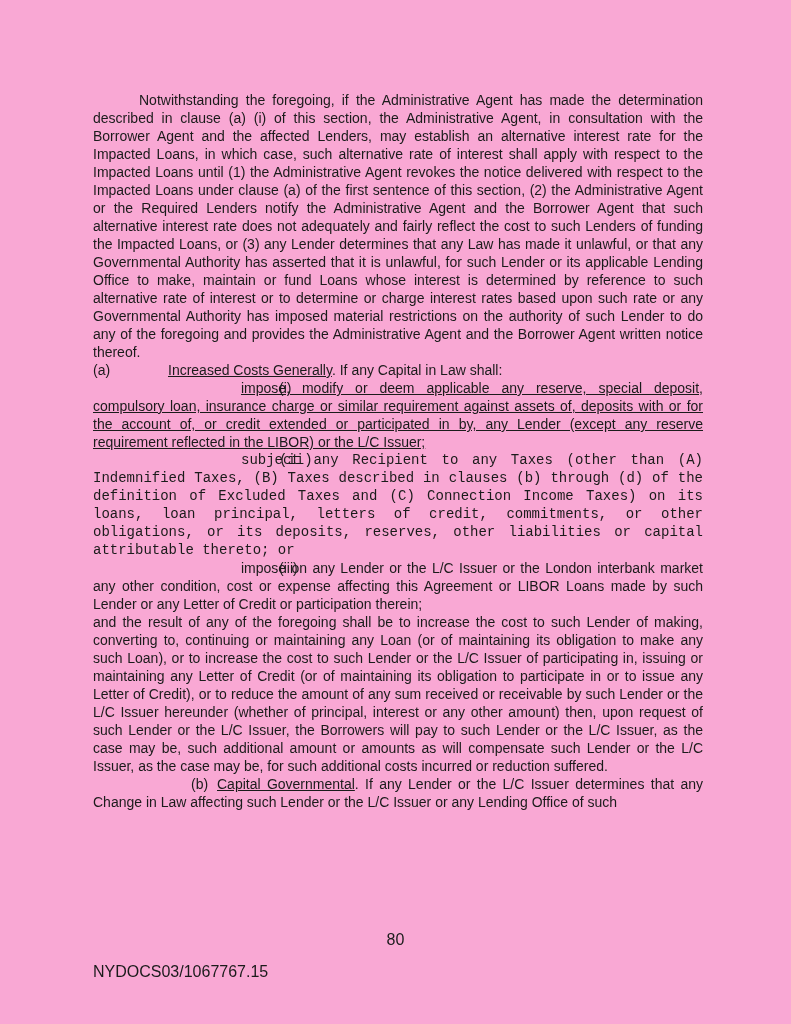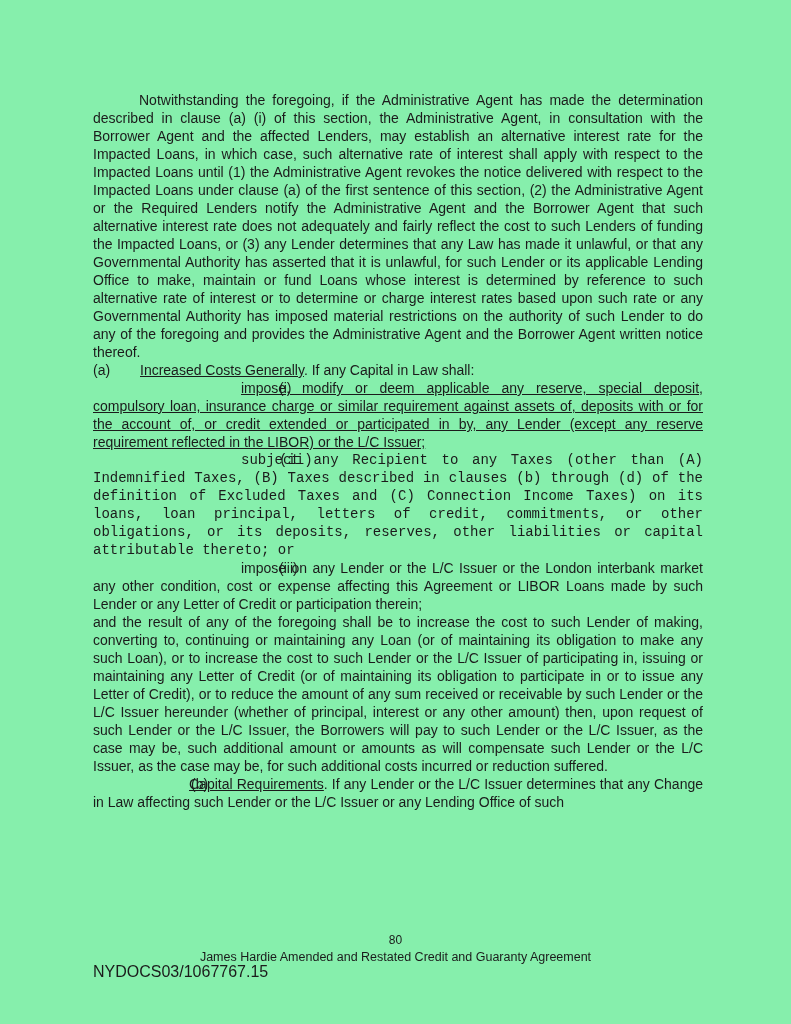--- a/index.html
+++ b/index.html
@@ -1,43 +1,43 @@
 <!DOCTYPE html>
 <html><head>
 <meta charset="utf-8">
 <style>
   html,body { margin:0; padding:0; background:#e8e8e8; }
   .page {
     position:relative;
     width:791px; height:1024px;
     margin:0 auto;
-    background:#86efac;
+    background:#f9a8d4;
     color:#1b1b1b;
     font-family:"Liberation Sans", sans-serif;
     font-size:14px;
     line-height:18px;
   }
   .content { position:absolute; left:93px; top:91px; width:610px; }
   .content p { margin:0; text-align:justify; }
   .p-first { text-indent:46px; }
   .sec { margin-top:15px; text-align:left !important; text-indent:46px; }
   .num { display:inline-block; width:46px; }
   .item-a { margin-top:15px; margin-left:92px; text-align:left !important; }
   .label-ab { display:inline-block; width:47px; }
   .sub { margin-left:46px; text-indent:93px; }
   .sub-i   { margin-top:15px;text-decoration:underline; }
   .sub-ii  { margin-top:13px;font-family:Liberation Mono, monospace; }
   .sub-iii { margin-top:16px; }
   .label-sub { display:inline-block; width:55px; }
   .p-result { margin-top:16px; }
   .item-b { margin-top:12px; margin-left:43px; text-indent:49px; }
-  .u { text-decoration:underline; }
+  .u { text-decoration:underline;margin-left:28px; }
   .f-pagenum {
     position:absolute; top:931px; left:0; width:100%;
-    text-align:center; font-size:12px; line-height:18px;
+    text-align:center; font-size:16px; line-height:18px;
   }
   .f-title {
     position:absolute; top:950px; left:0; width:100%;
     text-align:center; font-size:12.5px; line-height:15px;
   }
   .f-docid {
     position:absolute; top:965px; left:93px;
     font-size:16px; line-height:13px;
   }
 </style>
@@ -53,22 +53,21 @@
     <p class="item-a"><span class="label-ab">(a)</span><span class="u">Increased Costs Generally</span><span>. If any Capital in Law shall:</span></p>
 
     <p class="sub sub-i"><span class="label-sub">(i)</span><span>impose, modify or deem applicable any reserve, special deposit, compulsory loan, insurance charge or similar requirement against assets of, deposits with or for the account of, or credit extended or participated in by, any Lender (except any reserve requirement reflected in the LIBOR) or the L/C Issuer;</span></p>
 
     <p class="sub sub-ii"><span class="label-sub">(ii)</span><span>subject any Recipient to any Taxes (other than (A) Indemnified Taxes, (B) Taxes described in clauses (b) through (d) of the definition of Excluded Taxes and (C) Connection Income Taxes) on its loans, loan principal, letters of credit, commitments, or other obligations, or its deposits, reserves, other liabilities or capital attributable thereto; or</span></p>
 
     <p class="sub sub-iii"><span class="label-sub">(iii)</span><span>impose on any Lender or the L/C Issuer or the London interbank market any other condition, cost or expense affecting this Agreement or LIBOR Loans made by such Lender or any Letter of Credit or participation therein;</span></p>
 
     <p class="p-result">and the result of any of the foregoing shall be to increase the cost to such Lender of making, converting to, continuing or maintaining any Loan (or of maintaining its obligation to make any such Loan), or to increase the cost to such Lender or the L/C Issuer of participating in, issuing or maintaining any Letter of Credit (or of maintaining its obligation to participate in or to issue any Letter of Credit), or to reduce the amount of any sum received or receivable by such Lender or the L/C Issuer hereunder (whether of principal, interest or any other amount) then, upon request of such Lender or the L/C Issuer, the Borrowers will pay to such Lender or the L/C Issuer, as the case may be, such additional amount or amounts as will compensate such Lender or the L/C Issuer, as the case may be, for such additional costs incurred or reduction suffered.</p>
 
-    <p class="item-b"><span class="label-ab">(b)</span><span class="u">Capital Requirements</span><span>. If any Lender or the L/C Issuer determines that any Change in Law affecting such Lender or the L/C Issuer or any Lending Office of such</span></p>
+    <p class="item-b"><span class="label-ab">(b)</span><span class="u">Capital Governmental</span><span>. If any Lender or the L/C Issuer determines that any Change in Law affecting such Lender or the L/C Issuer or any Lending Office of such</span></p>
 
   </div>
 
   <div class="f-pagenum">80</div>
 
-  <div class="f-title">James Hardie Amended and Restated Credit and Guaranty Agreement</div>
 
   <div class="f-docid">NYDOCS03/1067767.15</div>
 </div>
 
 </body></html>

